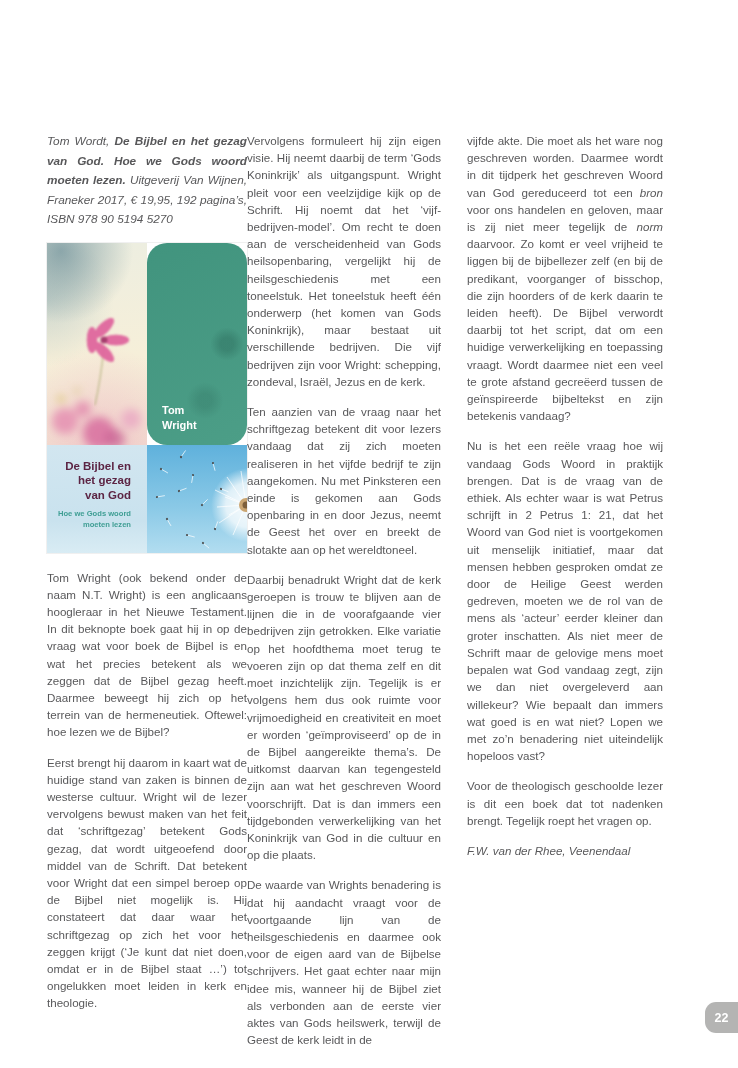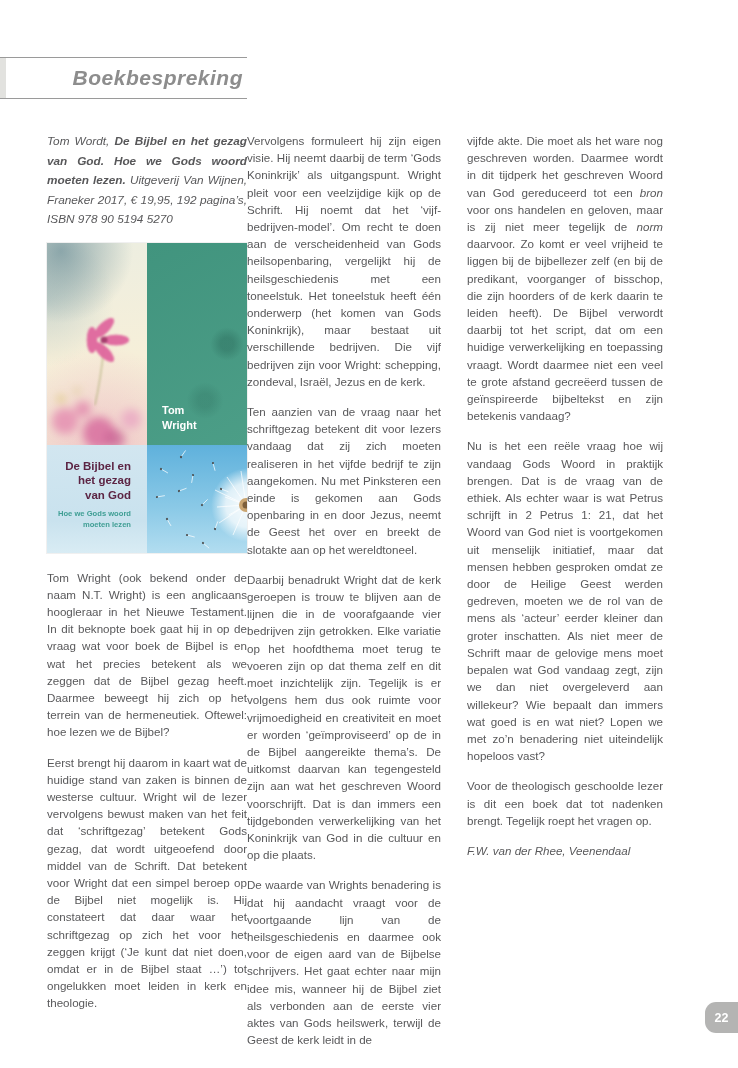--- a/index.html
+++ b/index.html
@@ -77,20 +77,21 @@
       radial-gradient(circle at 14% 4%, rgba(85,126,140,0.62), rgba(85,126,140,0) 34%),
       radial-gradient(circle at 0% 28%, rgba(148,178,184,0.40), transparent 38%),
       radial-gradient(circle at 55% 102%, rgba(235,148,184,0.42), transparent 48%),
       linear-gradient(180deg, #edeee0 0%, #f6efd9 55%, #f3e9d4 100%);
   }
   .q.tr {
     background:
       radial-gradient(circle at 80% 50%, rgba(22,72,62,0.25) 0 5%, transparent 13%),
       radial-gradient(circle at 58% 78%, rgba(22,72,62,0.16) 0 4%, transparent 11%),
       linear-gradient(150deg, #41947e 0%, #4c9e87 100%);
+    border-radius: 20px;
   }
   .q.bl {
     background: linear-gradient(180deg, #d2e6f0 0%, #c9e2ee 70%, #d9ecf4 100%);
     padding: 14px 16px 0 6px;
   }
   .q.br {
     background: linear-gradient(180deg, #5fb1dc 0%, #8ccae7 60%, #b2ddf0 100%);
   }
   .cover svg { position: absolute; left: 0; top: 0; }
   .cover-author {
@@ -116,24 +117,20 @@
     border-radius: 11px 0 0 11px;
     color: #ffffff; font-size: 12.5px; font-weight: bold;
     display: flex; align-items: center; justify-content: center;
   }
 </style>
 </head>
 <body>
 
 <div class="page">
 
-  <div class="header-band">
-    <div class="header-edge-mark"></div>
-    <div class="section-title">Boekbespreking</div>
-  </div>
 
   <div class="columns">
 
     <div class="col left">
       <p class="biblio"><span>Tom Wordt, </span><b>De Bijbel en het gezag van God. Hoe we Gods woord moeten lezen.</b><span> Uitgeverij Van Wijnen, Franeker 2017, € 19,95, 192 pagina’s, ISBN 978 90 5194 5270</span></p>
 
       <div class="cover">
         <div class="q tl">
           <svg width="100" height="202" viewBox="0 0 100 202">
             <defs>

